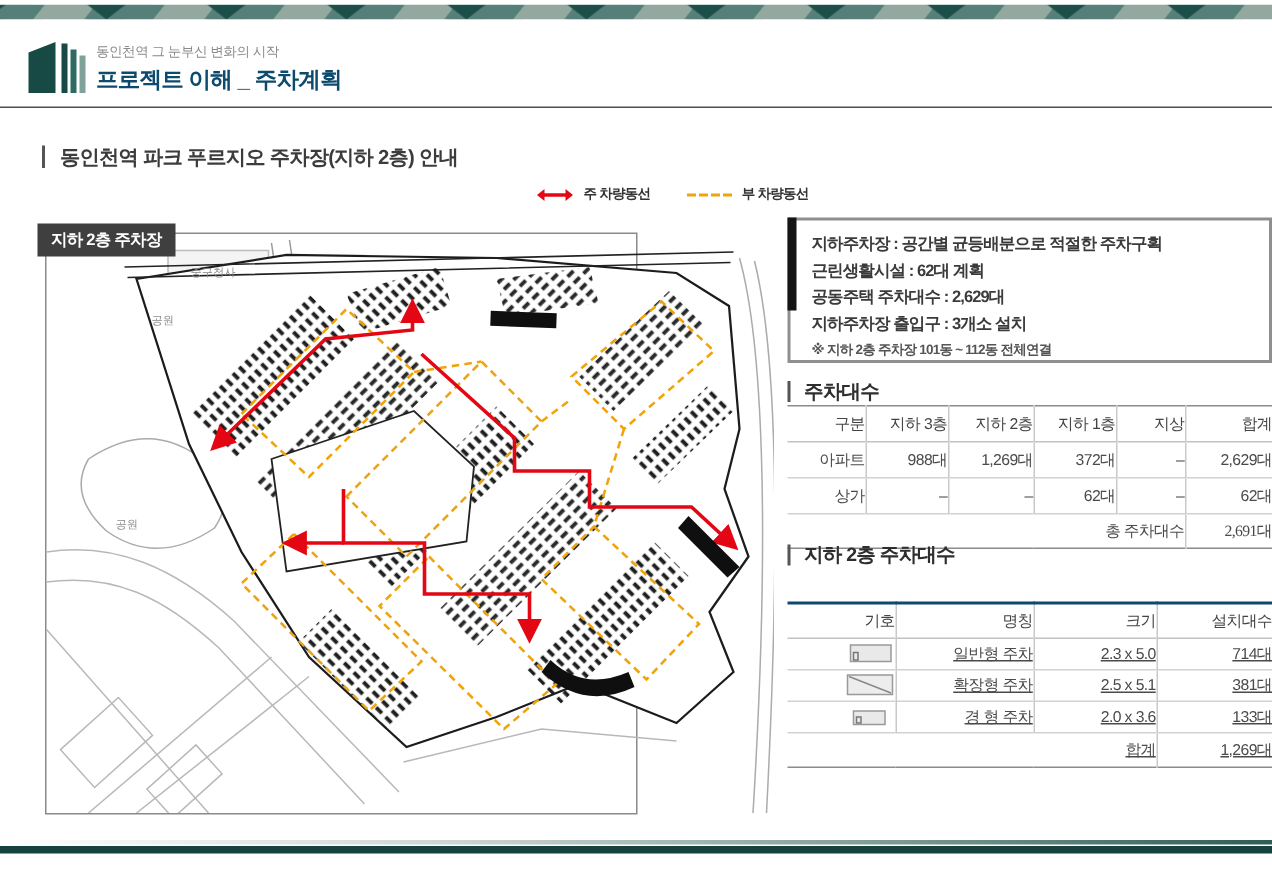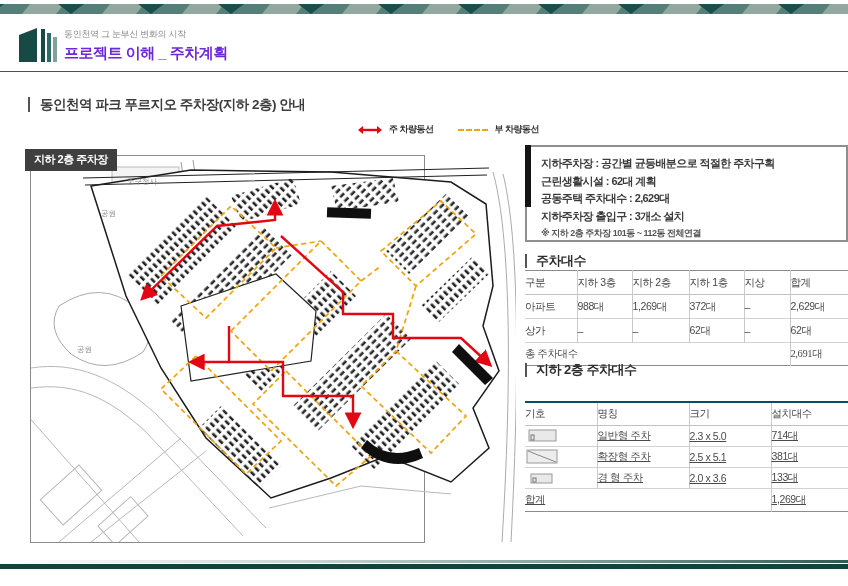--- a/index.html
+++ b/index.html
@@ -7,21 +7,21 @@
   body {
     font-family:"Liberation Sans","DejaVu Sans",sans-serif;
     background:#ffffff; position:relative; overflow:hidden; color:#3b3b3b;
   }
   
   .top-band { position:absolute; left:0; top:0; width:848px; height:10px; }
   
   .logo { position:absolute; left:18px; top:26px; }
   .brand-text { position:absolute; left:64px; top:28px; }
   .brand-tagline { font-size:9px; color:#8a8a8a; letter-spacing:-0.3px; }
-  .brand-title { font-size:15px; font-weight:bold; color:#6d28d9; letter-spacing:-0.5px; margin-top:3px;text-align:center; }
+  .brand-title { font-size:15px; font-weight:bold; color:#0c4a6e; letter-spacing:-0.5px; margin-top:3px;text-align:center; }
   .header-rule { position:absolute; left:0; top:71px; width:848px; height:1px; background:#4f4f4f; }
   .section-title { position:absolute; left:28px; top:97px; font-size:13.5px; font-weight:bold; color:#3c3c3c;
     letter-spacing:-0.5px; border-left:2px solid #555; padding-left:10px; line-height:15px; }
   
   .legend { position:absolute; left:358px; top:123px; display:flex; align-items:center; gap:7px; font-size:9px; color:#333; }
   .legend .lbl { font-weight:bold; letter-spacing:-0.5px; }
   .legend .dash-swatch { width:30px; height:0; border-top:2px dashed #f0a30a; display:inline-block; }
   
   .map-frame { position:absolute; left:30px; top:144px; width:395px; height:388px;
     border:1px solid #8a8a8a; background:#fff;margin-top:11px; }
@@ -32,21 +32,21 @@
   .info-box { position:absolute; left:525px; top:145px; width:323px; height:97px;
     border:2px solid #8f8f8f; background:#fff; padding:8px 0 0 14px; }
   .info-accent { position:absolute; left:-2px; top:-2px; width:6px; height:62px; background:#141414; }
   .info-line { font-size:11px; font-weight:bold; color:#3b3b3b; letter-spacing:-0.6px; line-height:17.5px; }
   .info-note { font-size:9px; font-weight:bold; color:#555; letter-spacing:-0.5px; margin-top:2px; }
   .tbl-title { position:absolute; left:525px; font-size:13px; font-weight:bold; color:#2e2e2e;
     letter-spacing:-0.5px; border-left:2px solid #555; padding-left:9px; line-height:14px; }
   table { border-collapse:collapse; table-layout:fixed; position:absolute; left:525px; width:323px;
     font-size:10.5px; color:#4a4a4a; letter-spacing:-0.4px; }
   th { font-weight:normal; color:#444; }
-  th,td { text-align:left; vertical-align:middle; border-left:1px solid #c9c9c9; }
+  th,td { text-align:right; vertical-align:middle; border-left:1px solid #c9c9c9; }
   th:first-child, td:first-child { border-left:none; }
   .t1 { top:270px; }
   .t1 tr { height:24px; }
   .t1 thead tr { border-top:1px solid #8c8c8c; border-bottom:1px solid #c2c2c2; height:24px; }
   .t1 tbody tr { border-bottom:1px solid #d2d2d2; }
   .t1 tr.total-row { border-top:1px solid #8c8c8c; border-bottom:1px solid #8c8c8c; height:23px;font-family:Liberation Serif, serif; }
   .t2 { top:401px; }
   .t2 thead tr { border-top:2px solid #0c4a6e; border-bottom:1px solid #c2c2c2; height:23px; }
   .t2 tbody tr { border-bottom:1px solid #d2d2d2; height:21px;text-decoration:underline; }
   .t2 tr.total-row { border-bottom:1px solid #8c8c8c; height:23px; }

